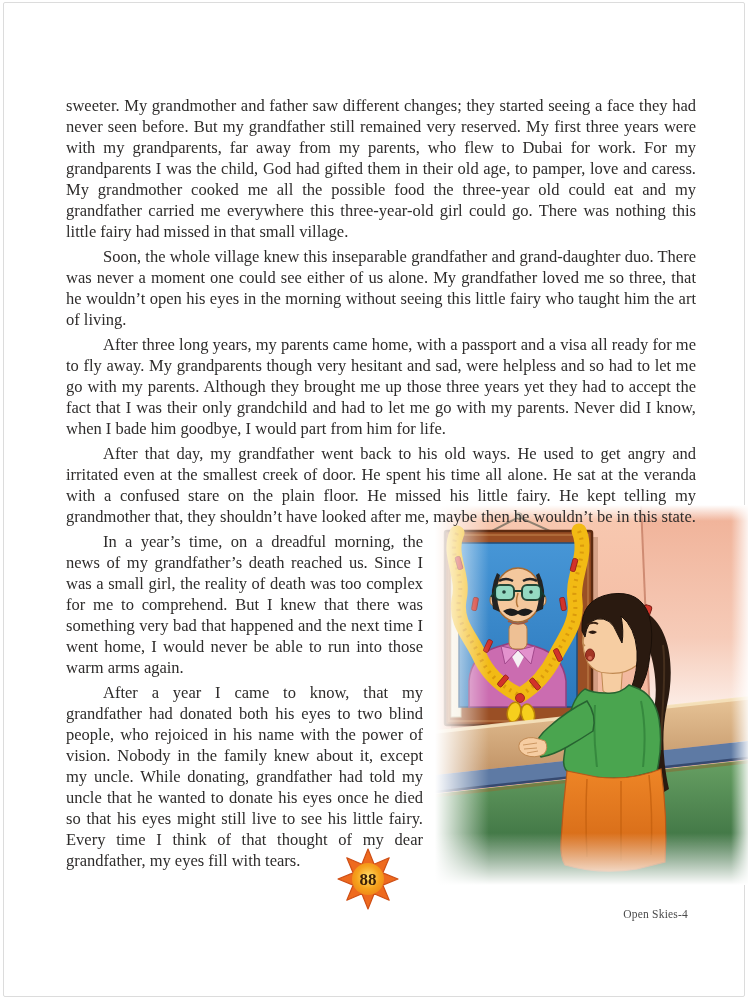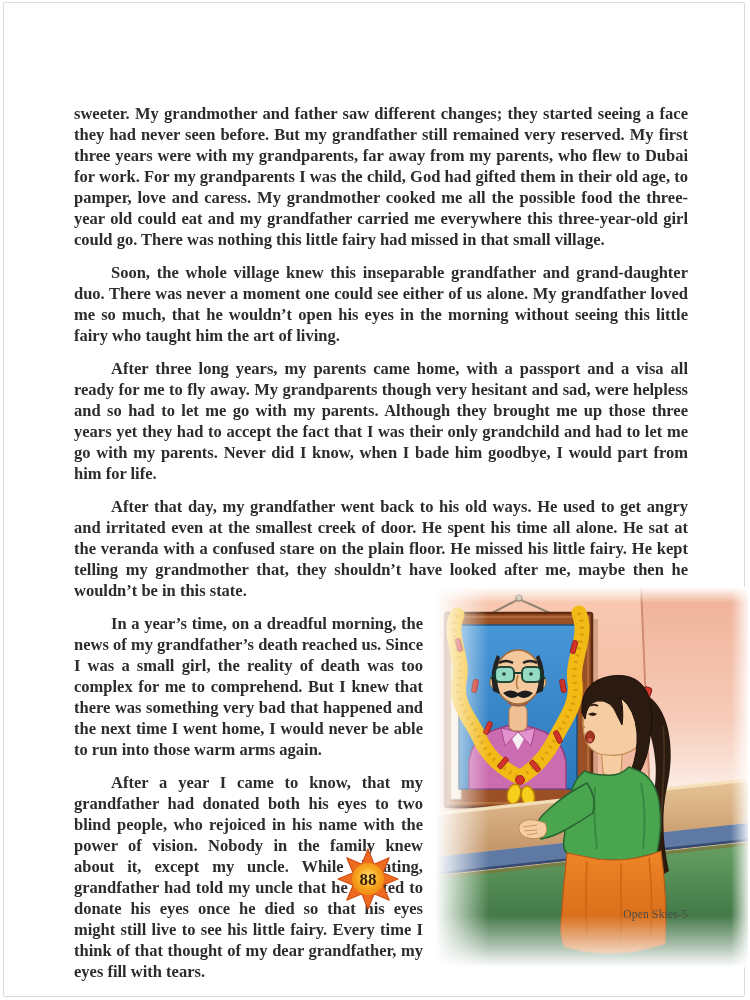--- a/index.html
+++ b/index.html
@@ -10,21 +10,21 @@
   }
   .page-edge{
     position:absolute;top:2px;left:3px;right:5px;bottom:3px;
     border:1px solid #dcdcdc;border-radius:2px;pointer-events:none;
   }
   .content{
     position:absolute;top:91px;left:62px;width:638px;
     color:#2e2c2b;font-size:16.5px;line-height:21px;
     text-align:justify;
   }
-  .content p{margin:12px;padding:0;text-indent:37px;font-weight:bold;}
+  .content p{margin:4px;padding:0;text-indent:37px;}
   .content p.continuation{text-indent:0;}
   .illu-float{
     float:right;width:313px;height:380px;
     margin:-26px -48px 4px 12px;
     shape-margin:4px;
   }
   .illu-float svg{display:block;}
   .page-star{
     position:absolute;left:336px;top:847px;width:64px;height:64px;
   }
@@ -37,21 +37,21 @@
     font-size:11.5px;color:#4a4a4a;letter-spacing:.2px;
   }
 </style>
 </head>
 <body>
 
 <div class="page-edge"></div>
 
 <div class="content">
   <p class="continuation">sweeter. My grandmother and father saw different changes; they started seeing a face they had never seen before. But my grandfather still remained very reserved. My first three years were with my grandparents, far away from my parents, who flew to Dubai for work. For my grandparents I was the child, God had gifted them in their old age, to pamper, love and caress. My grandmother cooked me all the possible food the three-year old could eat and my grandfather carried me everywhere this three-year-old girl could go. There was nothing this little fairy had missed in that small village.</p>
-  <p>Soon, the whole village knew this inseparable grandfather and grand-daughter duo. There was never a moment one could see either of us alone. My grandfather loved me so much, that he wouldn’t open his eyes in the morning without seeing this little fairy who taught him the art of living.</p>
+  <p>Soon, the whole village knew this inseparable grandfather and grand-daughter duo. There was never a moment one could see either of us alone. My grandfather loved me so three, that he wouldn’t open his eyes in the morning without seeing this little fairy who taught him the art of living.</p>
   <p>After three long years, my parents came home, with a passport and a visa all ready for me to fly away. My grandparents though very hesitant and sad, were helpless and so had to let me go with my parents. Although they brought me up those three years yet they had to accept the fact that I was their only grandchild and had to let me go with my parents. Never did I know, when I bade him goodbye, I would part from him for life.</p>
   <p>After that day, my grandfather went back to his old ways. He used to get angry and irritated even at the smallest creek of door. He spent his time all alone. He sat at the veranda with a confused stare on the plain floor. He missed his little fairy. He kept telling my grandmother that, they shouldn’t have looked after me, maybe then he wouldn’t be in this state.</p>
 
   <span class="illu-float">
     <svg viewBox="0 0 313 380" width="313" height="380" role="img">
       <defs>
         <linearGradient id="wallG" x1="0" y1="0" x2="0" y2="1">
           <stop offset="0" stop-color="#f8c9b1"></stop>
             <stop offset="1" stop-color="#efad93"></stop>
         </linearGradient>
@@ -213,13 +213,13 @@
           <stop offset="0.6" stop-color="#f6a21c"></stop>
           <stop offset="1" stop-color="#ee8517"></stop>
       </radialGradient>
     </defs>
     <polygon points="32,2 38.1,17.2 53.2,10.8 46.8,25.9 62,32 46.8,38.1 53.2,53.2 38.1,46.8 32,62 25.9,46.8 10.8,53.2 17.2,38.1 2,32 17.2,25.9 10.8,10.8 25.9,17.2" fill="#ee6a1e" stroke="#cf4f16" stroke-width="1.2" stroke-linejoin="round"></polygon>
     <circle cx="32" cy="32" r="16" fill="url(#starC)"></circle>
     <text x="32" y="38" text-anchor="middle">88</text>
   </svg>
 </div>
 
-<div class="footer">Open Skies-5</div>
+<div class="footer">Open Skies-4</div>
 
 </body></html>

